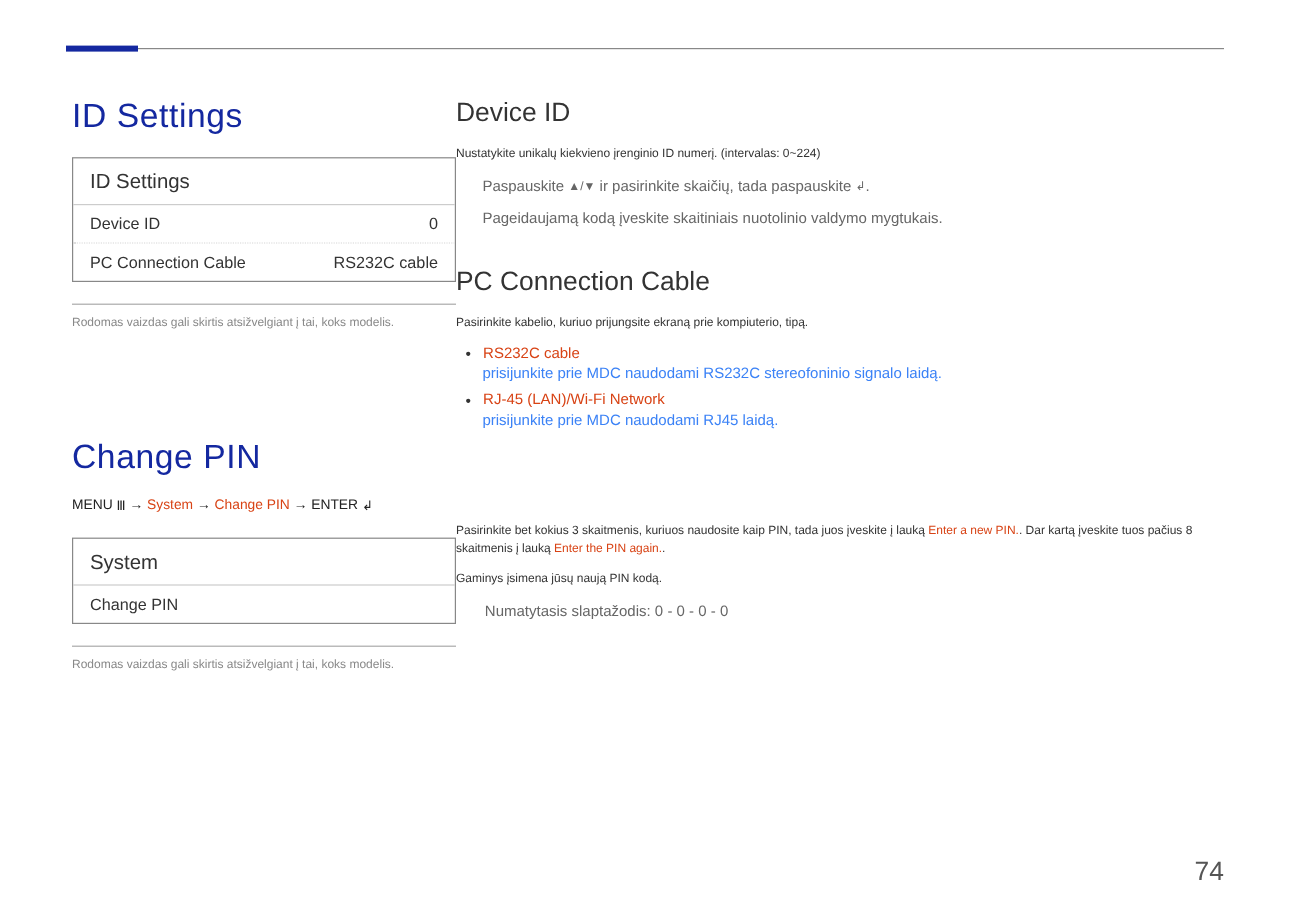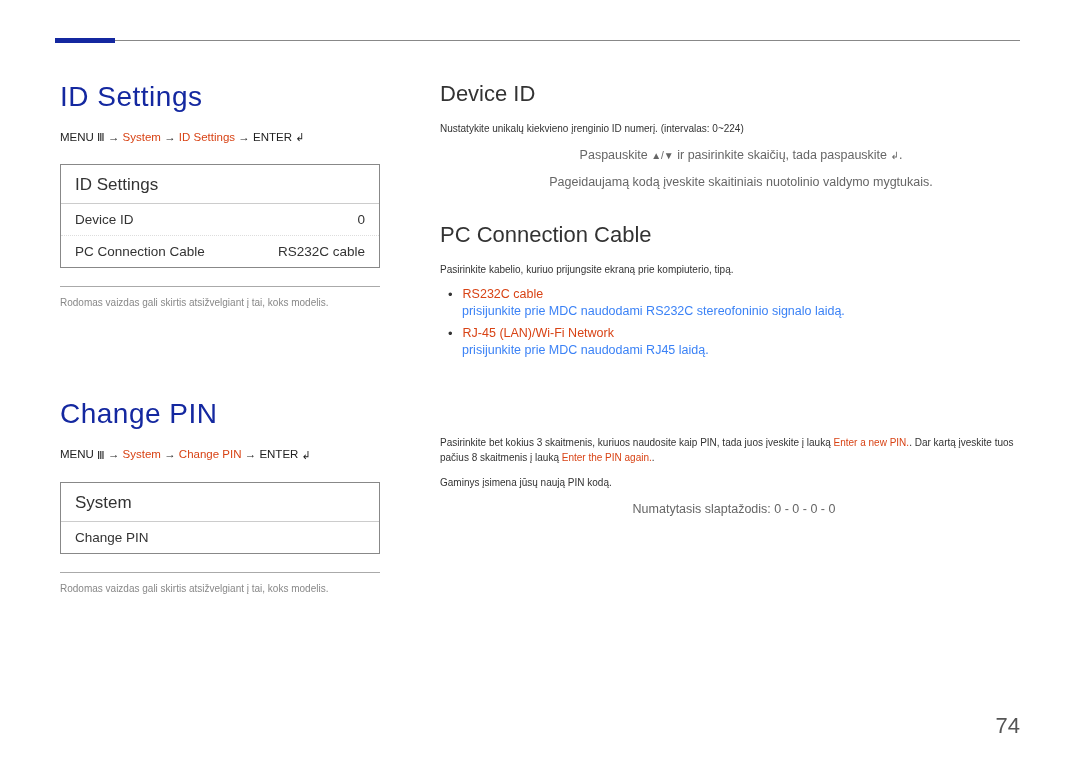--- a/index.html
+++ b/index.html
@@ -23,21 +23,20 @@
     content: "";
     position: absolute;
     left: -5px;
     top: -3px;
     width: 60px;
     height: 5px;
     background: #1428a0;
   }
   .columns {
     display: flex;
-    gap: 60px;
   }
   .left-col {
     width: 320px;
     flex-shrink: 0;
   }
   .right-col {
     flex: 1;
   }
   .h1 {
     font-size: 28px;
@@ -99,21 +98,20 @@
     color: #333;
     margin-bottom: 10px;
     line-height: 1.5;
   }
   .body-text-indent {
     font-size: 12.5px;
     color: #666;
     margin-bottom: 8px;
     margin-left: 22px;
     line-height: 1.5;
-    text-align: center;
   }
   .sub-indent {
     font-size: 12.5px;
     color: #3b82f6;
     margin-left: 22px;
     margin-bottom: 8px;
   }
   .bullet-row {
     display: flex;
     align-items: flex-start;
@@ -149,31 +147,20 @@
 <body>
 
 <div class="page">
   <div class="header-rule"></div>
 
   <div class="columns">
 
     <div class="left-col">
 
       <div class="h1">ID Settings</div>
-      <div class="breadcrumb">
-        <span>MENU</span>
-        <span class="bc-icon">Ⅲ</span>
-        <span class="arrow">→</span>
-        <span class="bc-red">System</span>
-        <span class="arrow">→</span>
-        <span class="bc-red">ID Settings</span>
-        <span class="arrow">→</span>
-        <span>ENTER</span>
-        <span class="bc-icon">↲</span>
-      </div>
 
       <div class="panel">
         <div class="panel-title">ID Settings</div>
         <div class="panel-row">
           <span>Device ID</span>
           <span>0</span>
         </div>
         <div class="panel-row">
           <span>PC Connection Cable</span>
           <span>RS232C cable</span>
@@ -232,18 +219,18 @@
         <span class="bullet-label">RJ-45 (LAN)/Wi-Fi Network</span>
       </div>
       <div class="sub-indent">prisijunkite prie MDC naudodami RJ45 laidą.</div>
 
       <div style="height:70px;"></div>
 
       <div class="body-text">
         <span>Pasirinkite bet kokius 3 skaitmenis, kuriuos naudosite kaip PIN, tada juos įveskite į lauką </span><span class="inline-red">Enter a new PIN.</span><span>. Dar kartą įveskite tuos pačius 8 skaitmenis į lauką </span><span class="inline-red">Enter the PIN again.</span><span>.</span>
       </div>
       <div class="body-text">Gaminys įsimena jūsų naują PIN kodą.</div>
-      <div class="body-text-indent" style="margin-left:8px;">Numatytasis slaptažodis: 0 - 0 - 0 - 0</div>
+      <div class="body-text-indent" style="margin-left:24px;">Numatytasis slaptažodis: 0 - 0 - 0 - 0</div>
     </div>
   </div>
 
   <div class="page-number">74</div>
 </div>
 
 </body></html>

